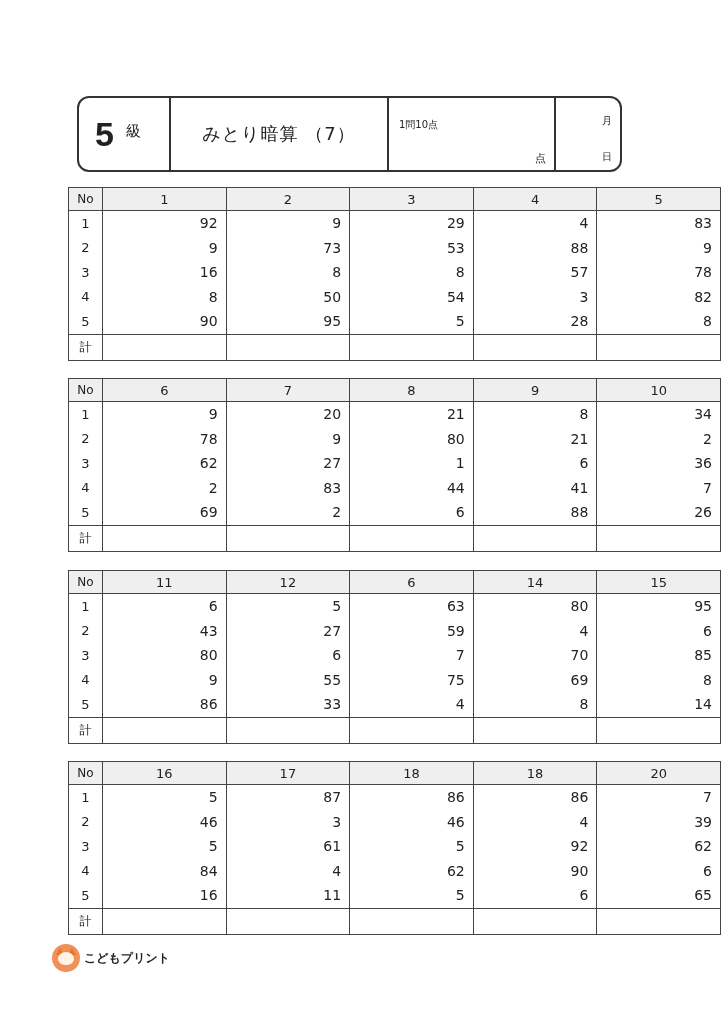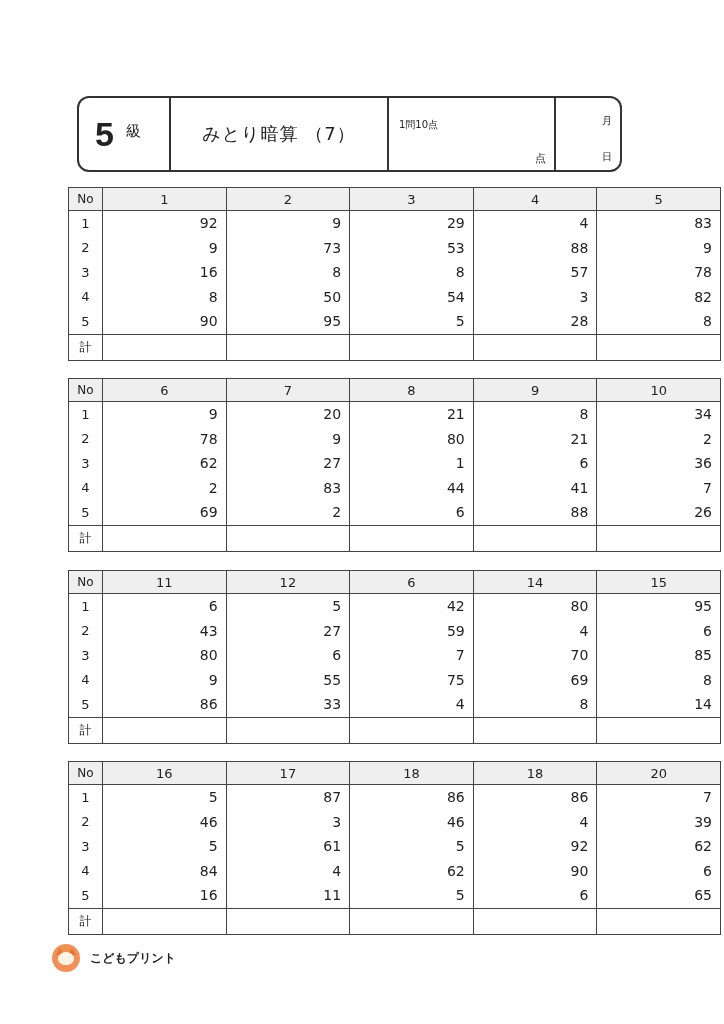--- a/index.html
+++ b/index.html
@@ -29,21 +29,21 @@
   table.sheet tr.body-row td { border-top:none; border-bottom:none; }
   table.sheet tr.first-row td { border-top:1.5px solid #444; }
   table.sheet tr.total-row td { height:25px; border-top:1.5px solid #444; }
   table.sheet td.kei { text-align:center; font-size:12px; }
 
   .logo { position:absolute; left:52px; top:944px; display:flex; align-items:center; }
   .logo-icon { width:28px; height:28px; border-radius:50%; background:#f0915a; position:relative; }
   .logo-icon .face { position:absolute; left:6px; top:8px; width:16px; height:13px; background:#fff3e6; border-radius:50% 50% 45% 45%; }
   .logo-icon .ear1, .logo-icon .ear2 { position:absolute; top:4px; width:0; height:0; border-left:4px solid transparent; border-right:4px solid transparent; border-bottom:7px solid #e2772f; }
   .logo-icon .ear1 { left:4px; } .logo-icon .ear2 { right:4px; }
-  .logo-text { font-weight:bold; font-size:12px; margin-left:10px; color:#222; }
+  .logo-text { font-weight:bold; font-size:12px; margin-left:4px; color:#222; }
 </style>
 </head>
 <body>
 
 <div class="header">
   <div class="hcell grade">
     <span class="grade-num">5</span>
     <span class="grade-lbl">級</span>
   </div>
   <div class="hcell title">みとり暗算 （7）</div>
@@ -185,21 +185,21 @@
           <th>11</th>
           <th>12</th>
           <th>6</th>
           <th>14</th>
           <th>15</th>
         </tr>
         <tr class="body-row first-row">
           <td class="rowno">1</td>
           <td class="val">6</td>
           <td class="val">5</td>
-          <td class="val">42</td>
+          <td class="val">63</td>
           <td class="val">80</td>
           <td class="val">95</td>
         </tr>
         <tr class="body-row">
           <td class="rowno">2</td>
           <td class="val">43</td>
           <td class="val">27</td>
           <td class="val">59</td>
           <td class="val">4</td>
           <td class="val">6</td>

